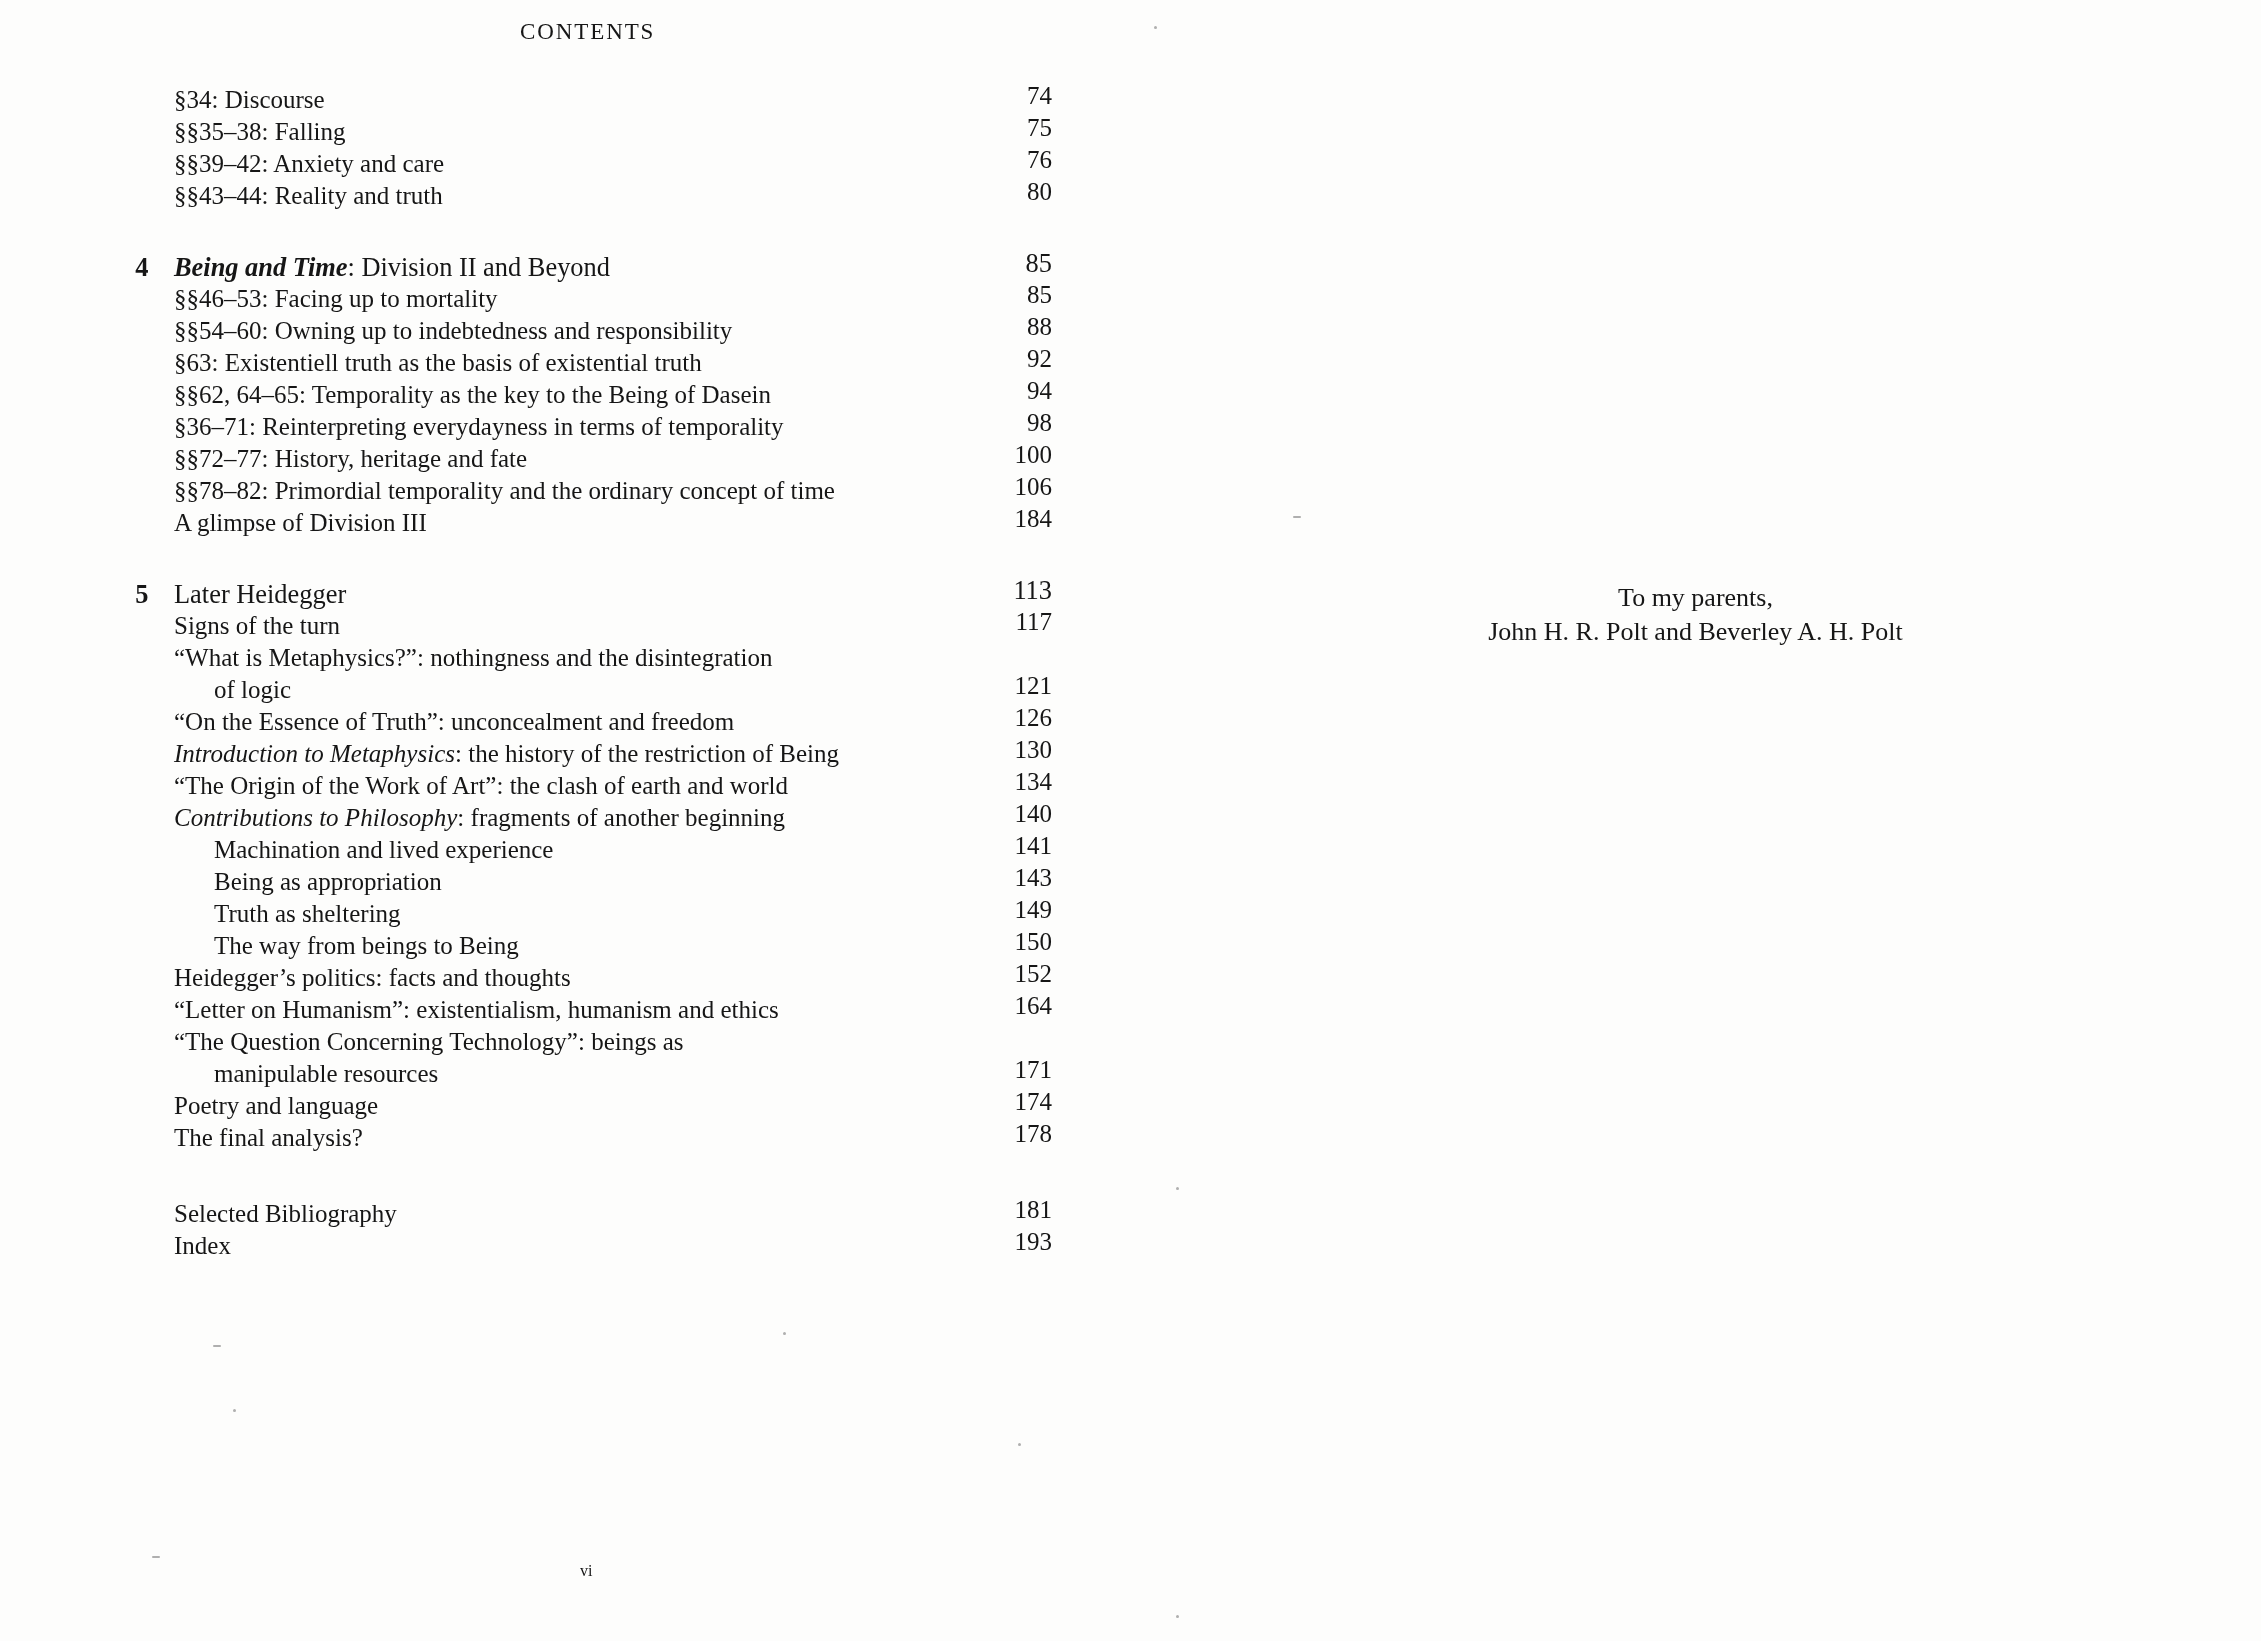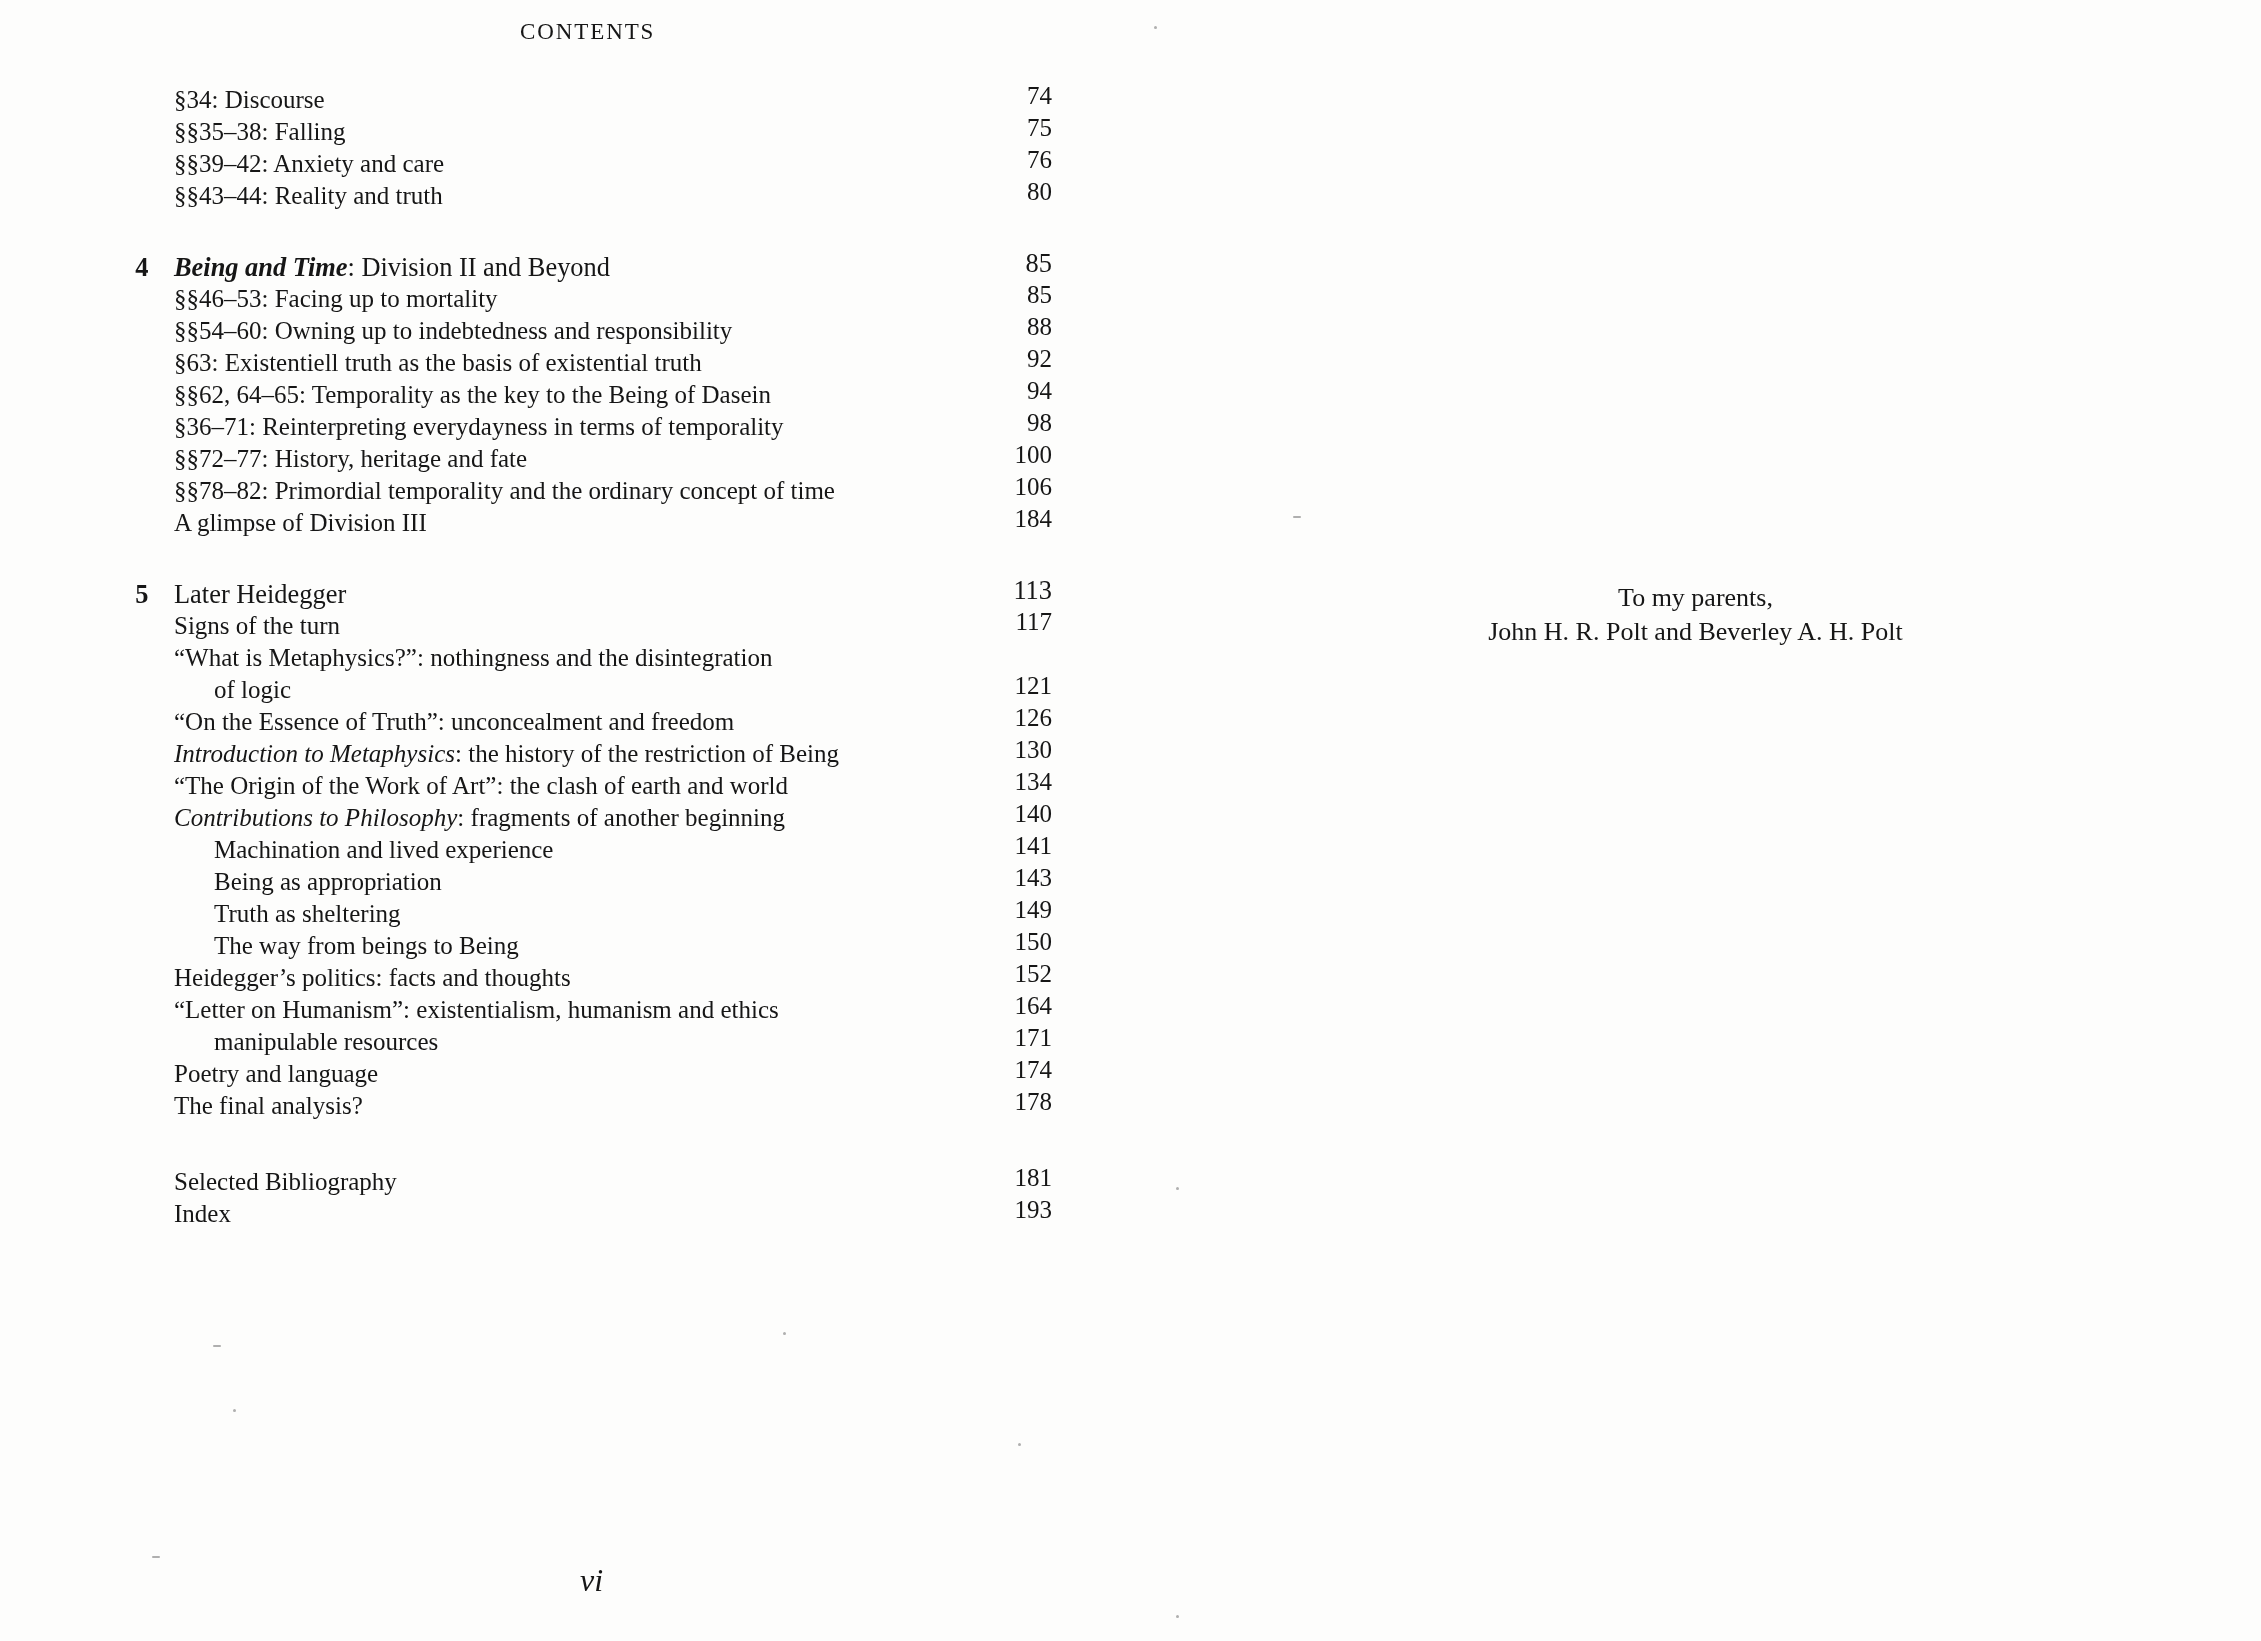--- a/index.html
+++ b/index.html
@@ -41,22 +41,21 @@
     position:absolute;right:0;top:-3.9px;text-align:right;
   }
   .gap-before{margin-top:39px;}
   .gap-large{margin-top:44px;}
   .seg-b{font-weight:400;}
   .seg-i{font-style:italic;}
   .seg-bi{font-weight:700;font-style:italic;}
 
   .folio{
     position:absolute;left:580px;top:1562px;
-    font-size:32px;
-    font-style:italic;
+    font-size:16px;
   }
 
   .dedication{
     position:absolute;left:238px;top:581px;width:471px;
     text-align:center;font-size:26px;line-height:34px;
   }
 
   .speck{
     position:absolute;background:#6f6f6f;opacity:.55;
     width:3.2px;height:3.2px;border-radius:50%;
@@ -173,20 +172,23 @@
           <span class="entry-text"><span>The way from beings to Being</span></span>
           <span class="page-num">150</span>
         </div>
         <div class="toc-row">
           <span class="entry-text"><span>Heidegger’s politics: facts and thoughts</span></span>
           <span class="page-num">152</span>
         </div>
         <div class="toc-row">
           <span class="entry-text"><span>“Letter on Humanism”: existentialism, humanism and ethics</span></span>
           <span class="page-num">164</span>
+        </div>
+        <div class="toc-row">
+          <span class="entry-text"><span>“The Question Concerning Technology”: beings as</span></span>
         </div>
         <div class="toc-row indent-2">
           <span class="entry-text"><span>manipulable resources</span></span>
           <span class="page-num">171</span>
         </div>
         <div class="toc-row">
           <span class="entry-text"><span>Poetry and language</span></span>
           <span class="page-num">174</span>
         </div>
         <div class="toc-row">

